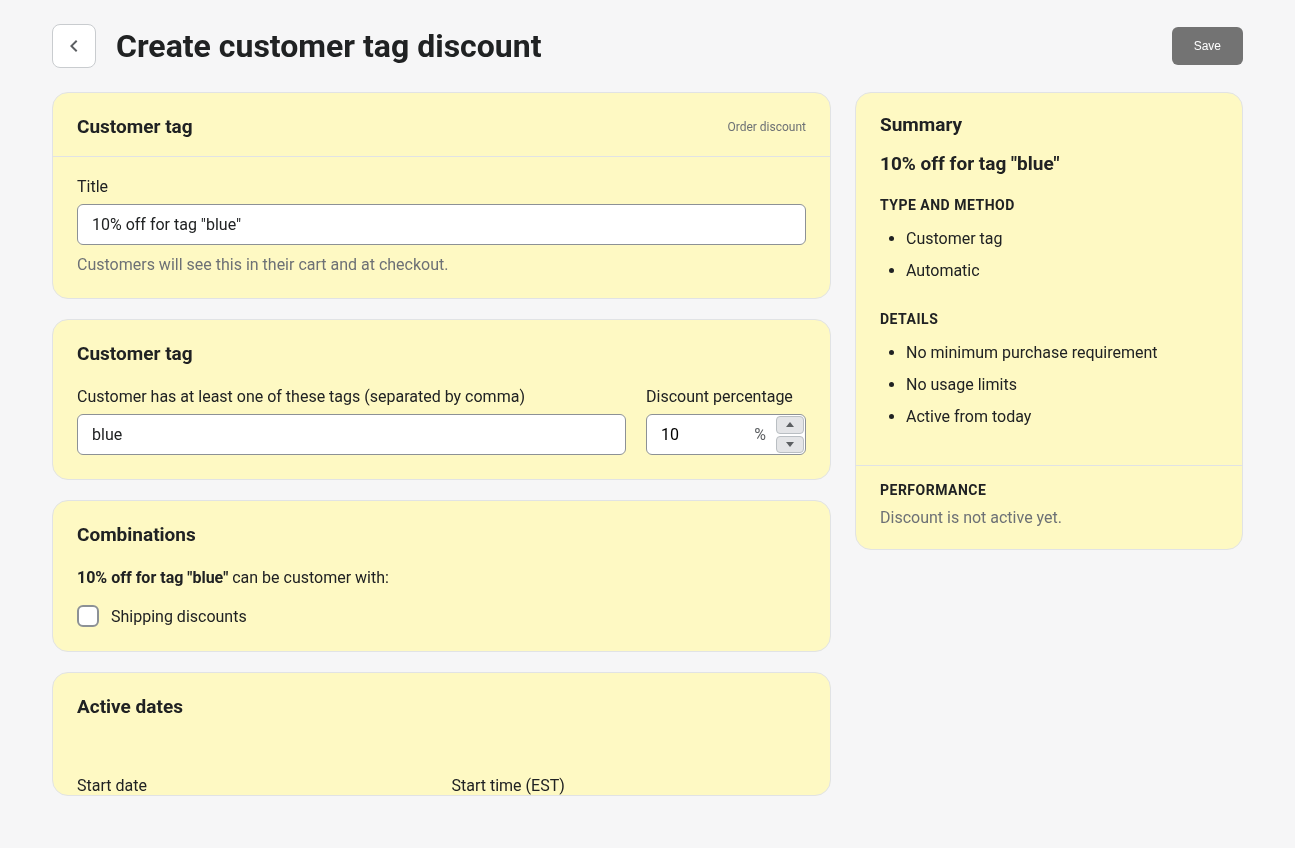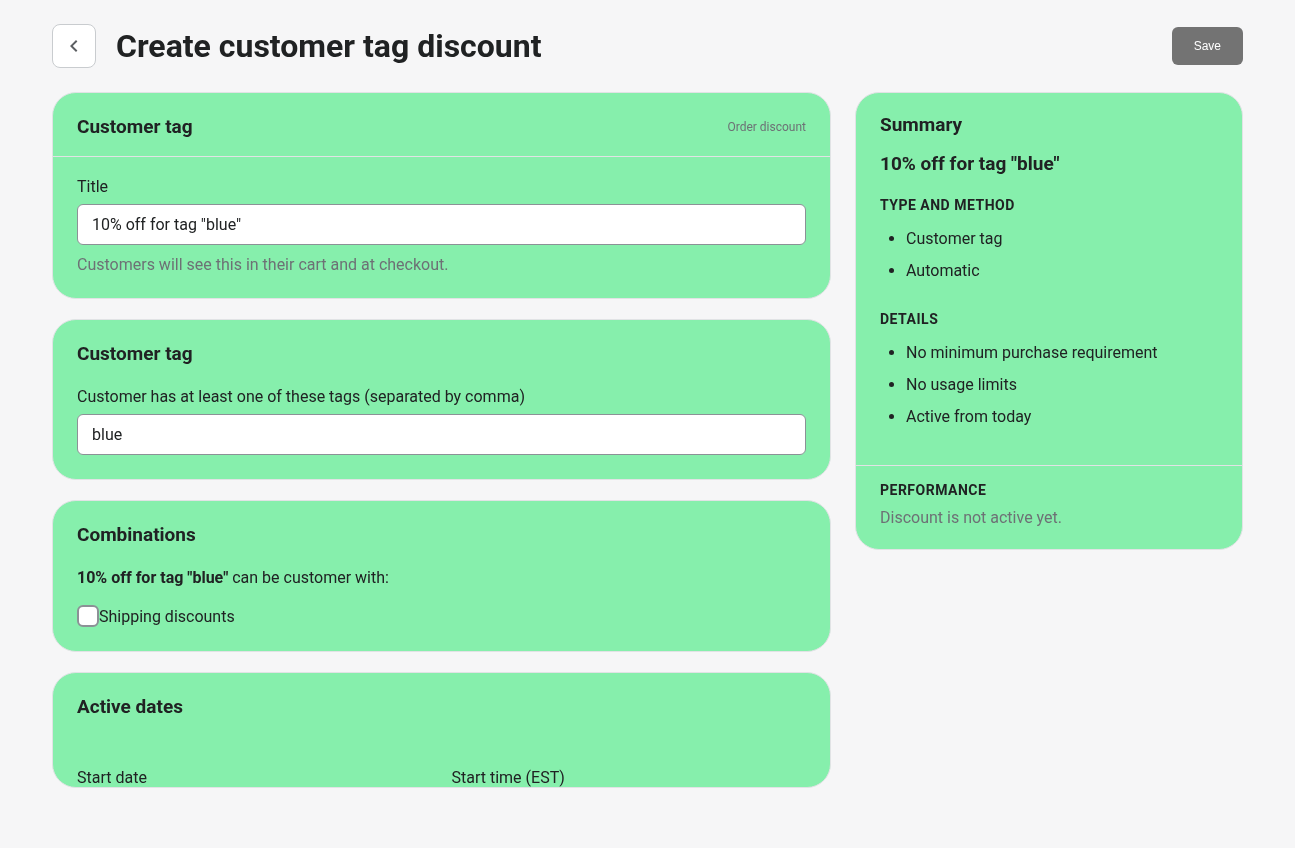--- a/index.html
+++ b/index.html
@@ -49,22 +49,22 @@
     cursor: pointer;
   }
   .layout {
     display: flex;
     gap: 24px;
     align-items: flex-start;
   }
   .main-col { flex: 1; }
   .side-col { width: 388px; flex-shrink: 0; }
   .card {
-    background: #86efac;
-    border-radius: 24px;
+    background: #fef9c3;
+    border-radius: 16px;
     border: 1px solid #e1e3e5;
     margin-bottom: 20px;
     overflow: hidden;
   }
   .card-header {
     display: flex;
     align-items: center;
     justify-content: space-between;
     padding: 22px 24px 18px 24px;
   }
@@ -151,21 +151,21 @@
     align-items: center;
     justify-content: center;
     padding: 0;
   }
   .spinner svg { width: 10px; height: 8px; fill: #5c5f62; }
   .combo-line { font-size: 16px; margin-bottom: 18px; }
   .combo-line b { font-weight: 700; }
   .checkbox-row {
     display: flex;
     align-items: center;
-    gap: 0;
+    gap: 12px;
     font-size: 16px;
   }
   .checkbox {
     width: 22px;
     height: 22px;
     border: 2px solid #8c9196;
     border-radius: 6px;
     background: #fff;
     cursor: pointer;
   }
@@ -239,40 +239,59 @@
       </div>
 
       <div class="card">
         <div class="card-body" style="padding-top:22px;">
           <h2 class="card-title" style="margin-bottom:22px;">Customer tag</h2>
           <div class="field-row">
             <div class="tag-field">
               <label class="field-label">Customer has at least one of these tags (separated by comma)</label>
               <input class="text-input" type="text" value="blue" style="">
             </div>
+            <div class="percent-col">
+              <label class="field-label">Discount percentage</label>
+              <div class="percent-wrap">
+                <input class="percent-input" type="text" value="10" style="">
+                <span class="percent-sign">%</span>
+                <div class="spinner">
+                  <button>
+                      <svg viewBox="0 0 10 8">
+                        <path d="M5 1l4 5H1z"></path>
+                      </svg>
+                    </button>
+                  <button>
+                      <svg viewBox="0 0 10 8">
+                        <path d="M5 7L1 2h8z"></path>
+                      </svg>
+                    </button>
+                </div>
+              </div>
+            </div>
           </div>
         </div>
       </div>
 
       <div class="card">
         <div class="card-body" style="padding-top:22px;">
           <h2 class="card-title" style="margin-bottom:22px;">Combinations</h2>
           <div class="combo-line">
             <b>10% off for tag "blue"</b><span> can be customer with:</span>
           </div>
           <div class="checkbox-row">
             <div class="checkbox"></div>
             <span>Shipping discounts</span>
           </div>
         </div>
       </div>
 
       <div class="card">
         <div class="card-body" style="padding-top:22px; padding-bottom:0;">
-          <h2 class="card-title" style="margin-bottom:22px;">Active dates</h2>
+          <h2 class="card-title" style="margin-bottom:30px;">Active dates</h2>
           <div class="dates-row">
             <div>
               <label class="field-label">Start date</label>
             </div>
             <div>
               <label class="field-label">Start time (EST)</label>
             </div>
           </div>
         </div>
       </div>

